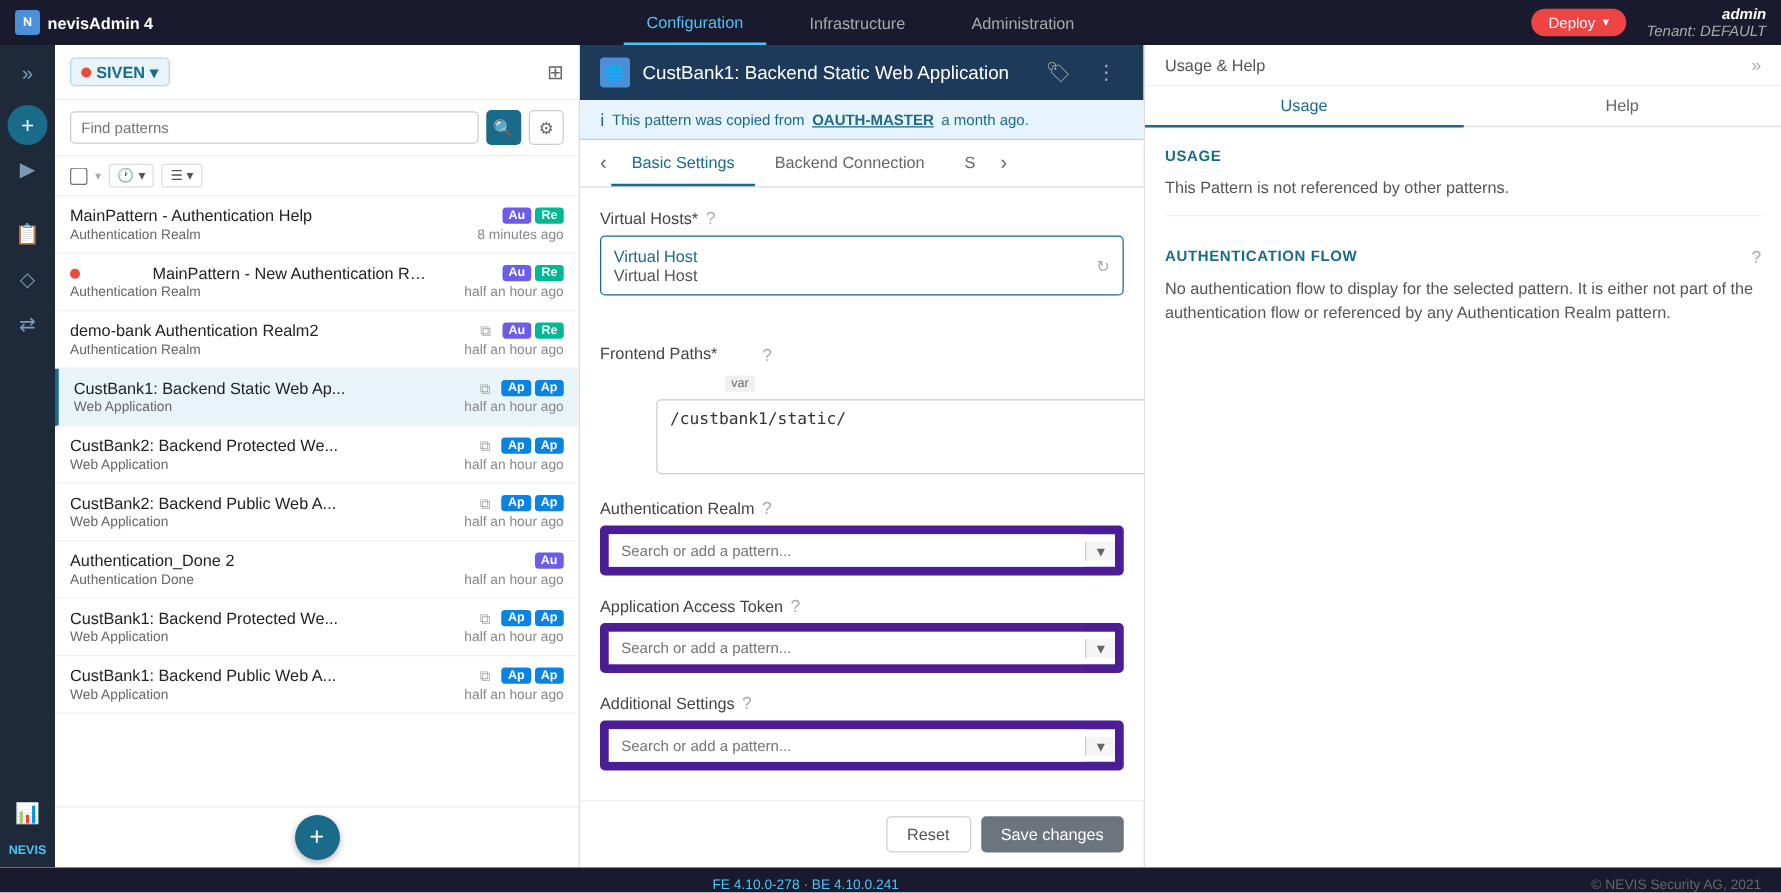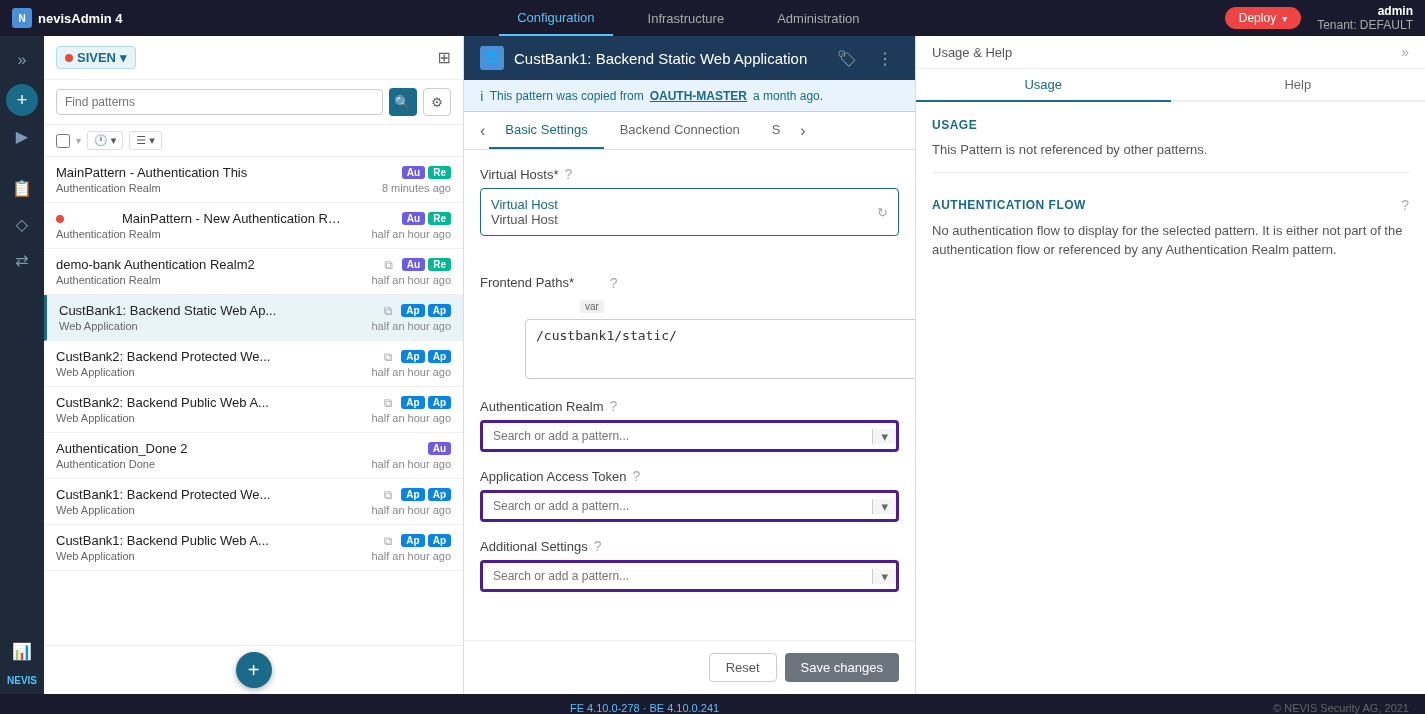--- a/index.html
+++ b/index.html
@@ -11,21 +11,21 @@
     .main-area { display: flex; flex: 1; overflow: hidden; }
 
     
     .nav-brand { display: flex; align-items: center; gap: 6px; color: #fff; font-size: 13px; font-weight: 600; margin-right: 20px; min-width: 120px; }
     .nav-brand-dot { width: 20px; height: 20px; background: #4a90d9; border-radius: 3px; display: flex; align-items: center; justify-content: center; color: white; font-size: 10px; font-weight: bold; }
     .nav-tabs { display: flex; gap: 17px; flex: 1; justify-content: center; }
     .nav-tab { color: #aaa; padding: 0 18px; height: 36px; display: flex; align-items: center; font-size: 13px; cursor: pointer; }
     .nav-tab.active { color: #4fc3f7; border-bottom: 2px solid #4fc3f7; }
     .deploy-btn { background: #ef4444; color: white; padding: 4px 14px; border-radius: 12px; font-size: 12px; cursor: pointer; display: flex; align-items: center; gap: 6px; margin-right: 16px; }
     .deploy-btn-arrow { font-size: 10px; }
-    .user-info { color: #aaa; font-size: 12px; text-align: right; }
+    .user-info { color: #aaa; font-size: 12px; text-align: right; font-style: italic; }
     .user-info .username { color: #fff; font-weight: 600; }
 
     
     .icon-sidebar { width: 44px; background: #1e2a3a; display: flex; flex-direction: column; align-items: center; padding-top: 8px; gap: 4px; flex-shrink: 0; }
     .icon-btn { width: 32px; height: 32px; display: flex; align-items: center; justify-content: center; color: #7a9bb5; border-radius: 4px; cursor: pointer; font-size: 16px; }
     .icon-btn-circle { width: 32px; height: 32px; background: #1a6a8a; border-radius: 50%; display: flex; align-items: center; justify-content: center; color: white; font-size: 18px; cursor: pointer; margin-top: 4px; }
     .icon-sidebar-bottom { margin-top: auto; padding-bottom: 8px; }
 
     
     .pattern-list-panel { width: 420px; background: #fff; border-right: 1px solid #ddd; display: flex; flex-direction: column; flex-shrink: 0; }
@@ -75,21 +75,21 @@
     .form-field { margin-bottom: 16px; }
     .field-label { font-size: 13px; font-weight: 500; color: #444; margin-bottom: 6px; display: flex; align-items: center; gap: 6px; }
     .field-help { color: #aaa; cursor: pointer; font-size: 14px; }
     .field-var { background: #f0f0f0; color: #666; font-size: 10px; padding: 1px 5px; border-radius: 3px; margin-top: 48px; }
     .virtual-host-box { border: 1px solid #1a6a8a; border-radius: 4px; padding: 0; overflow: hidden; }
     .virtual-host-inner { padding: 8px 10px; display: flex; justify-content: space-between; align-items: center; }
     .virtual-host-label { color: #1a6a8a; font-size: 13px; font-weight: 500; }
     .virtual-host-value { color: #555; font-size: 13px; }
     .refresh-icon { color: #aaa; cursor: pointer; }
     .frontend-paths-textarea { width: 100%; border: 1px solid #ccc; border-radius: 4px; padding: 8px 10px; font-size: 13px; min-height: 60px; resize: vertical; outline: none; color: #333; font-family: monospace; margin-left: 45px; }
-    .dropdown-field { display: flex; border: 3px solid #4c1d95; border-radius: 4px; overflow: hidden; align-items: center; }
+    .dropdown-field { display: flex; border: 7px solid #4c1d95; border-radius: 4px; overflow: hidden; align-items: center; }
     .dropdown-input { flex: 1; padding: 6px 10px; font-size: 12px; color: #999; border: none; outline: none; cursor: pointer; }
     .dropdown-arrow { background: #f5f5f5; border-left: 1px solid #ccc; padding: 0 8px; display: flex; align-items: center; cursor: pointer; color: #666; }
 
     .form-footer { display: flex; justify-content: flex-end; gap: 8px; padding: 12px 16px; border-top: 1px solid #eee; background: #fff; flex-shrink: 0; }
     .btn-reset { background: #fff; border: 1px solid #ccc; border-radius: 4px; padding: 6px 16px; cursor: pointer; color: #555; font-size: 13px; }
     .btn-save { background: #6c757d; border: none; border-radius: 4px; padding: 6px 16px; cursor: pointer; color: white; font-size: 13px; }
 
     
     .right-panel { width: 510px; background: #fff; border-left: 1px solid #ddd; display: flex; flex-direction: column; flex-shrink: 0; }
     .right-panel-header { display: flex; align-items: center; justify-content: space-between; padding: 8px 16px; border-bottom: 1px solid #eee; }
@@ -168,21 +168,21 @@
       <div class="list-controls">
         <input type="checkbox" class="checkbox-all" style="">
         <span style="color:#aaa;font-size:10px;cursor:pointer;">▾</span>
         <button class="control-btn">🕐 ▾</button>
         <button class="control-btn">☰ ▾</button>
       </div>
       <div class="list-items">
 
         <div class="pattern-item">
           <div class="pattern-item-top">
-            <span class="pattern-name">MainPattern - Authentication This</span>
+            <span class="pattern-name">MainPattern - Authentication Help</span>
             <div class="pattern-badges">
               <span class="badge badge-au">Au</span>
               <span class="badge badge-re">Re</span>
             </div>
           </div>
           <div class="pattern-item-bottom">
             <span class="pattern-type">Authentication Realm</span>
             <span class="pattern-time">8 minutes ago</span>
           </div>
         </div>

